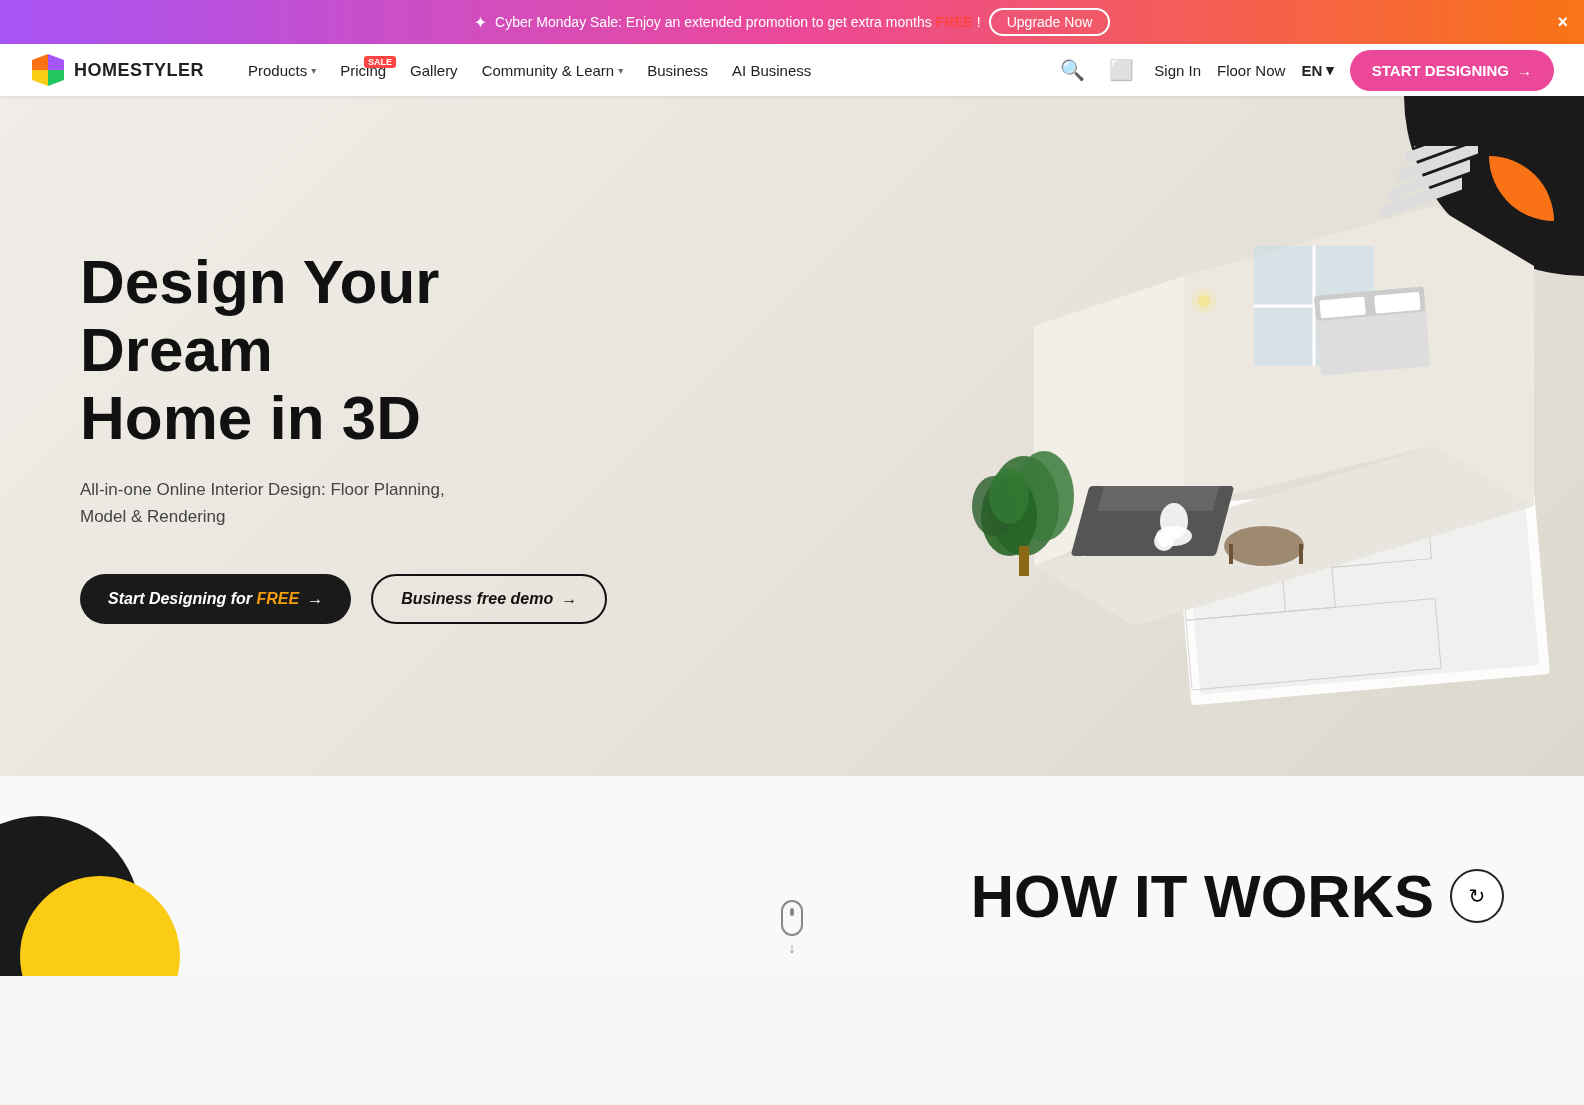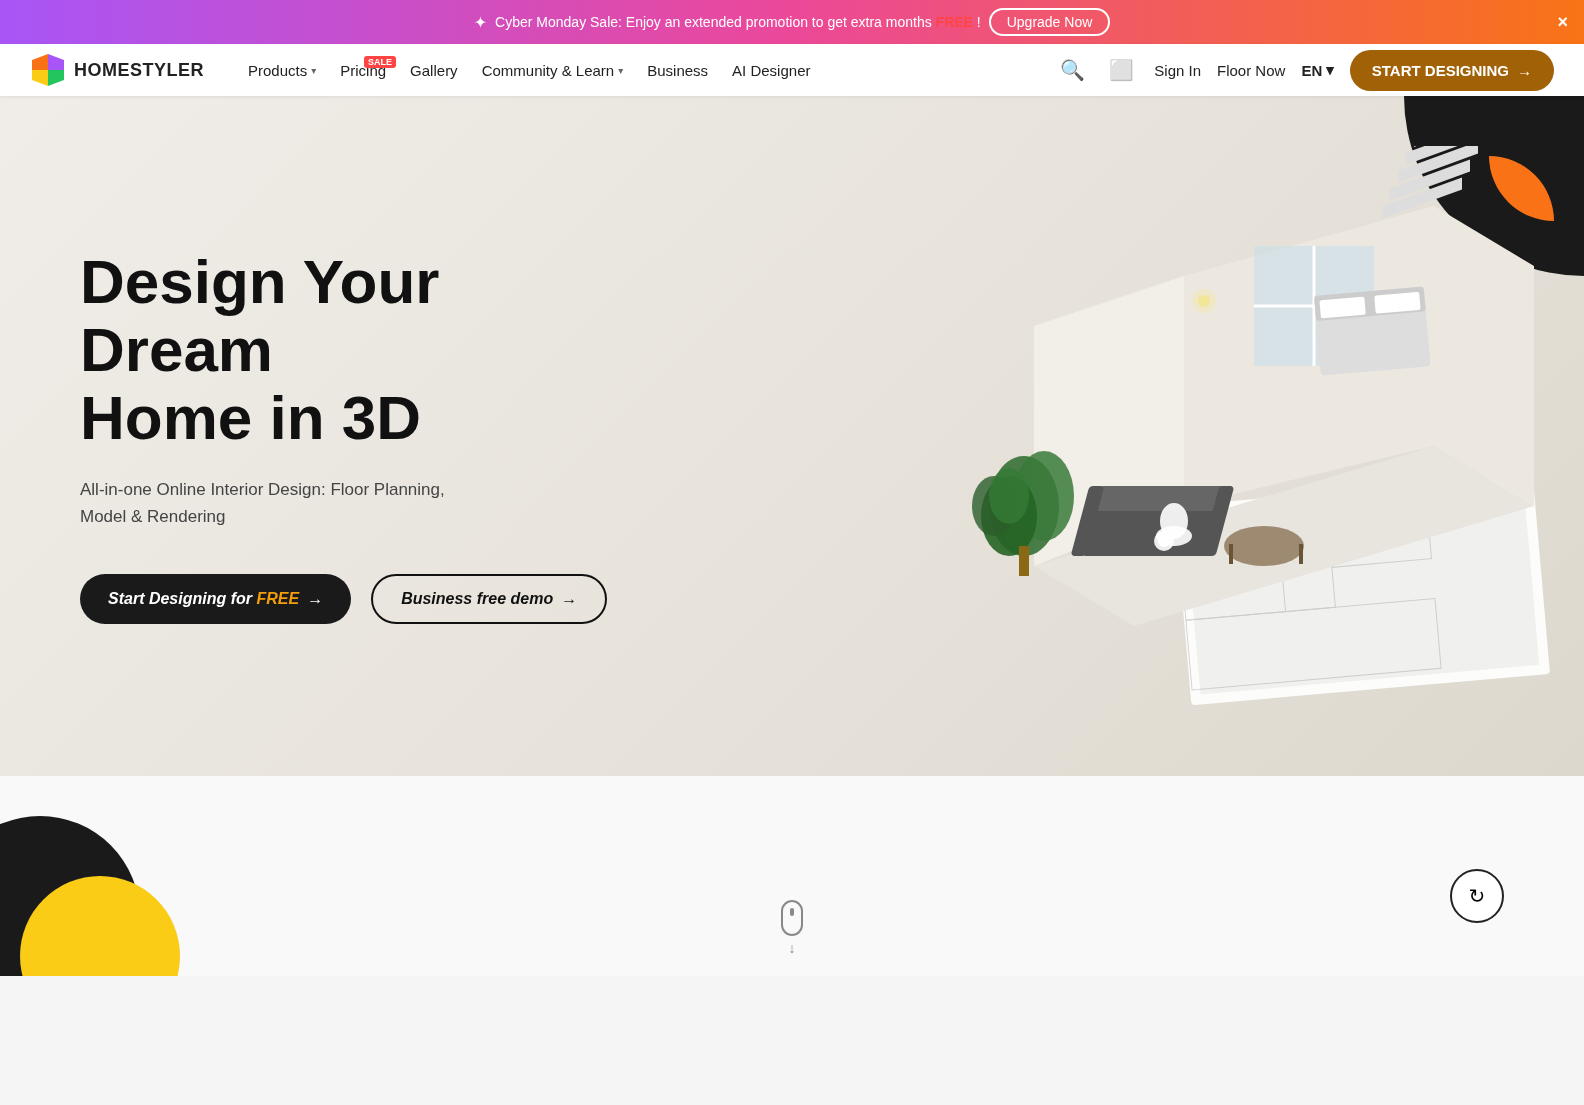--- a/index.html
+++ b/index.html
@@ -126,21 +126,21 @@
     .lang-selector {
       display: flex;
       align-items: center;
       gap: 4px;
       font-size: 15px;
       color: #222;
       cursor: pointer;
       font-weight: 700;
     }
     .start-designing-btn {
-      background: #a16207;
+      background: #ec4899;
       color: white;
       border: none;
       border-radius: 25px;
       padding: 12px 22px;
       font-size: 15px;
       font-weight: 600;
       cursor: pointer;
       display: flex;
       align-items: center;
       gap: 8px;
@@ -370,21 +370,21 @@
       <span>Gallery</span>
     </div>
     <div class="nav-item">
       <span>Community &amp; Learn</span>
       <span class="chevron">▾</span>
     </div>
     <div class="nav-item">
       <span>Business</span>
     </div>
     <div class="nav-item">
-      <span>AI Designer</span>
+      <span>AI Business</span>
     </div>
   </div>
 
   <div class="nav-right">
     <button class="nav-icon-btn">🔍</button>
     <button class="nav-icon-btn">⬜</button>
     <span class="signin-link">Sign In</span>
     <span class="joinnow-link">Floor Now</span>
     <div class="lang-selector">
       <span>EN</span>
@@ -498,20 +498,21 @@
 </section>
 
 <section class="how-it-works" style="position:relative;">
 
   <div class="deco-bottom-left">
     <div class="deco-black-arc"></div>
     <div class="deco-yellow-arc"></div>
   </div>
 
   <div style="display:flex; align-items:center; gap:16px;">
+    <h2 class="how-title">HOW IT WORKS</h2>
     <button class="play-btn">
       <span>↻</span>
     </button>
   </div>
 
   <div class="scroll-indicator">
     <div class="scroll-mouse">
       <div class="scroll-dot"></div>
     </div>
     <span class="scroll-arrow">↓</span>

